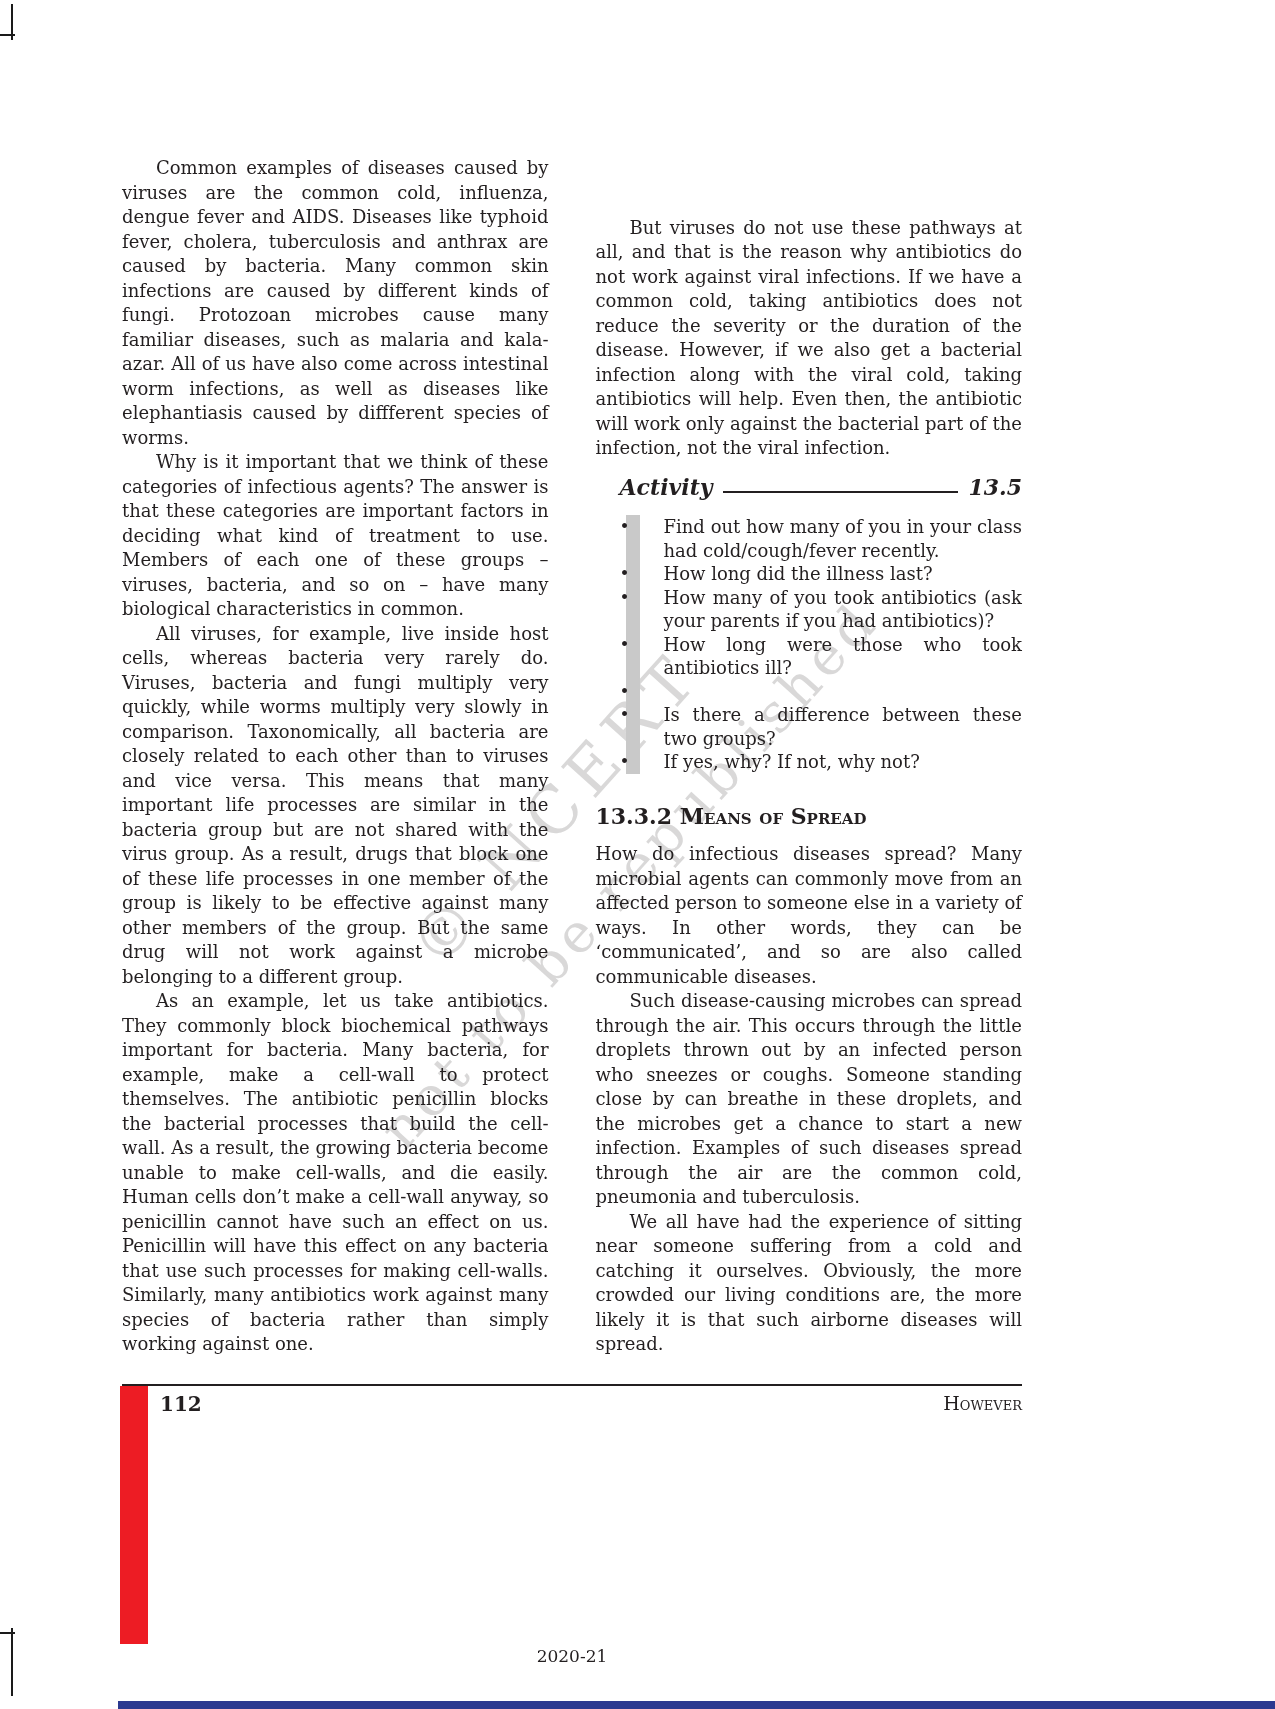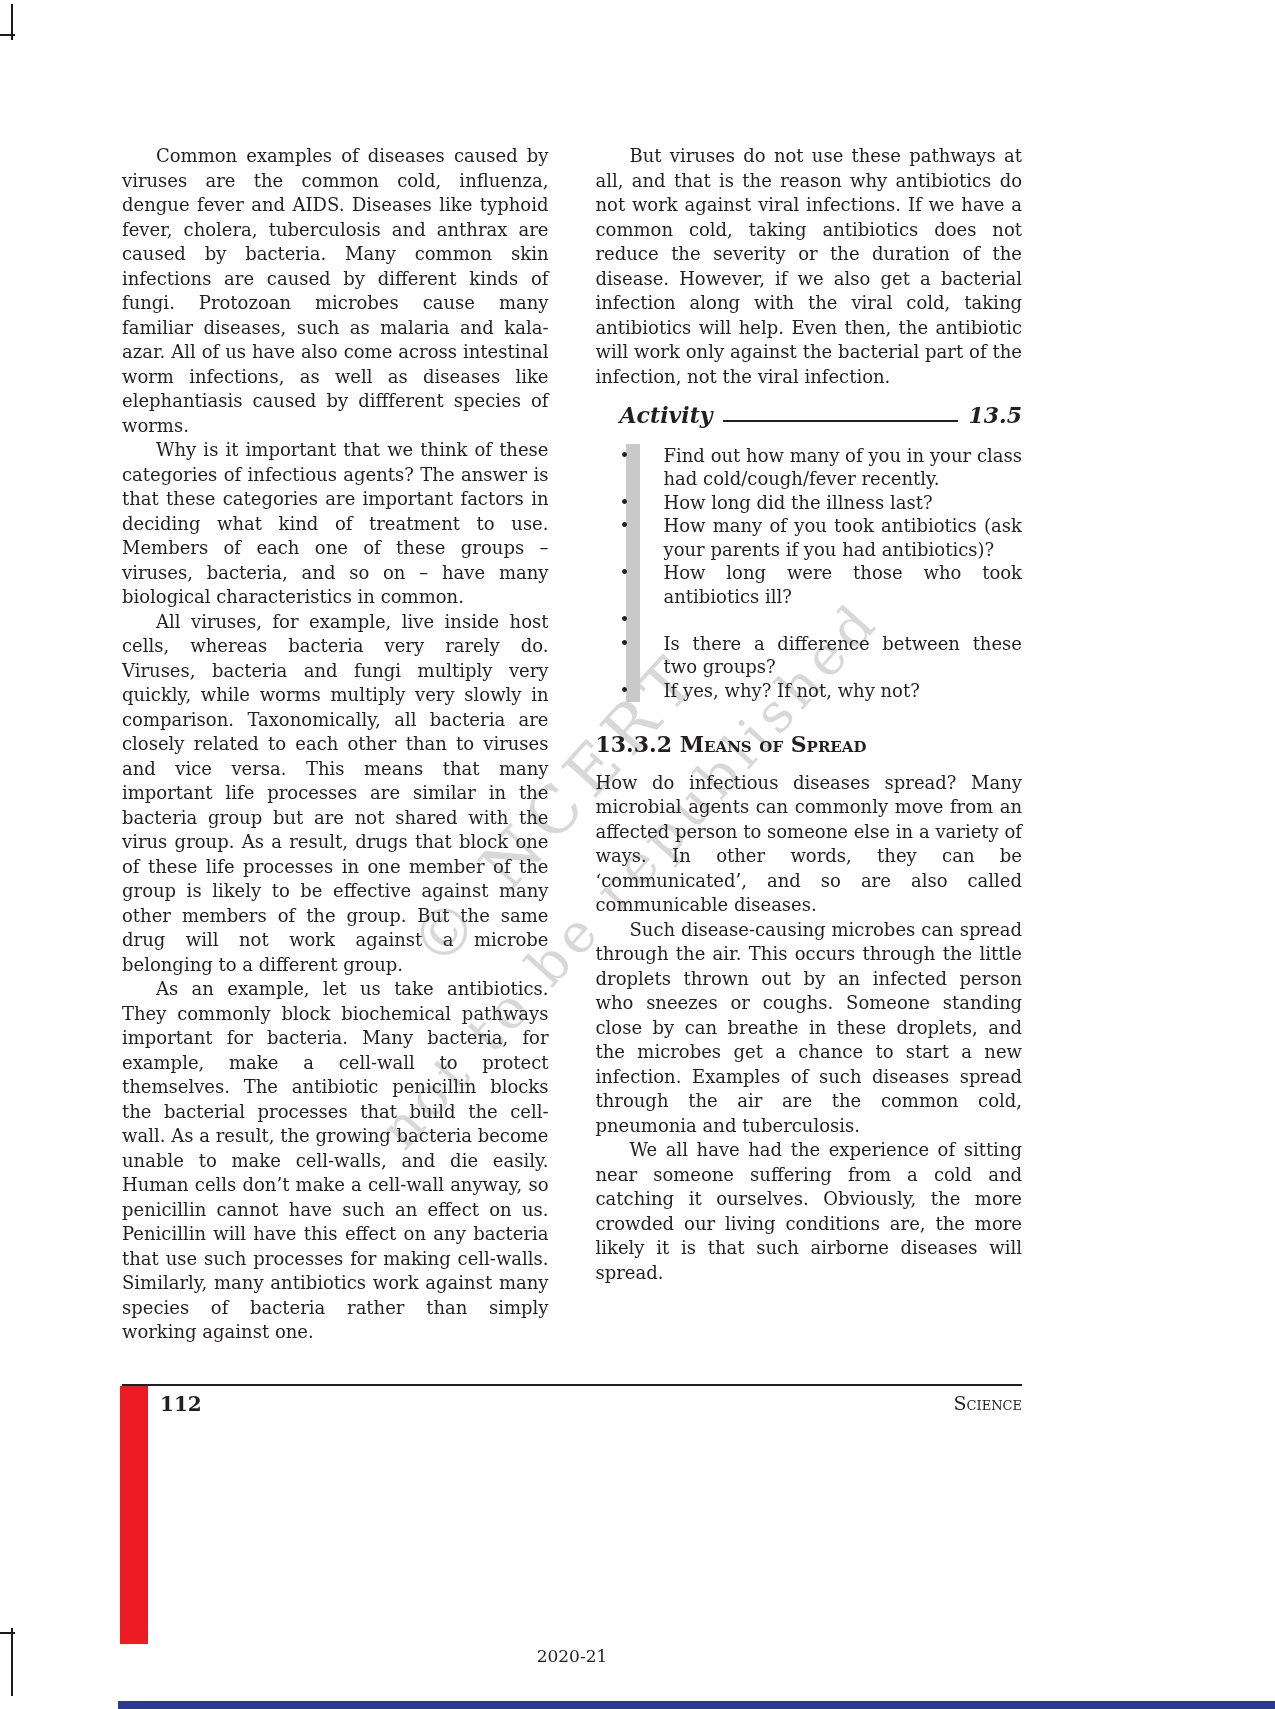--- a/index.html
+++ b/index.html
@@ -24,22 +24,22 @@
     display:flex; flex-direction:column; align-items:center; justify-content:center;
     transform:rotate(-48deg);
     color:#c2c1c1; opacity:0.62;
     pointer-events:none; z-index:1;
     text-align:center; white-space:nowrap;
   }
   .watermark .wm1 { font-size:64px; letter-spacing:10px; }
   .watermark .wm2 { font-size:54px; letter-spacing:6px; margin-top:30px; }
 
   .content {
-    position:absolute; left:122px; top:144px; width:900px;
-    display:flex; gap:47px; z-index:2;
+    position:absolute; left:122px; top:156px; width:900px;
+    display:flex; gap:47px; z-index:2;align-items:flex-end;
   }
   .col { width:432px; text-align:justify; font-size:18px; line-height:24.5px; }
   p.body { margin:0; }
   p.indent { text-indent:34px; }
   p.noindent { text-indent:0; }
 
   
   .activity { margin:14px 0 10px 0; }
   .activity-title-row {
     display:flex; align-items:baseline;
@@ -150,18 +150,18 @@
 
       <p class="body noindent">How do infectious diseases spread? Many microbial agents can commonly move from an affected person to someone else in a variety of ways. In other words, they can be ‘communicated’, and so are also called communicable diseases.</p>
       <p class="body indent">Such disease-causing microbes can spread through the air. This occurs through the little droplets thrown out by an infected person who sneezes or coughs. Someone standing close by can breathe in these droplets, and the microbes get a chance to start a new infection. Examples of such diseases spread through the air are the common cold, pneumonia and tuberculosis.</p>
       <p class="body indent">We all have had the experience of sitting near someone suffering from a cold and catching it ourselves. Obviously, the more crowded our living conditions are, the more likely it is that such airborne diseases will spread.</p>
     </div>
 
   </div>
 
   <div class="footer-rule"></div>
   <div class="page-number">112</div>
-  <div class="footer-right">Science</div>
+  <div class="footer-right">However</div>
   <div class="red-bar" style="background: rgb(237, 28, 36);"></div>
   <div class="year">2020-21</div>
   <div class="blue-bar" style="background: rgb(43, 57, 144);"></div>
 
 </div>
 
 </body></html>

